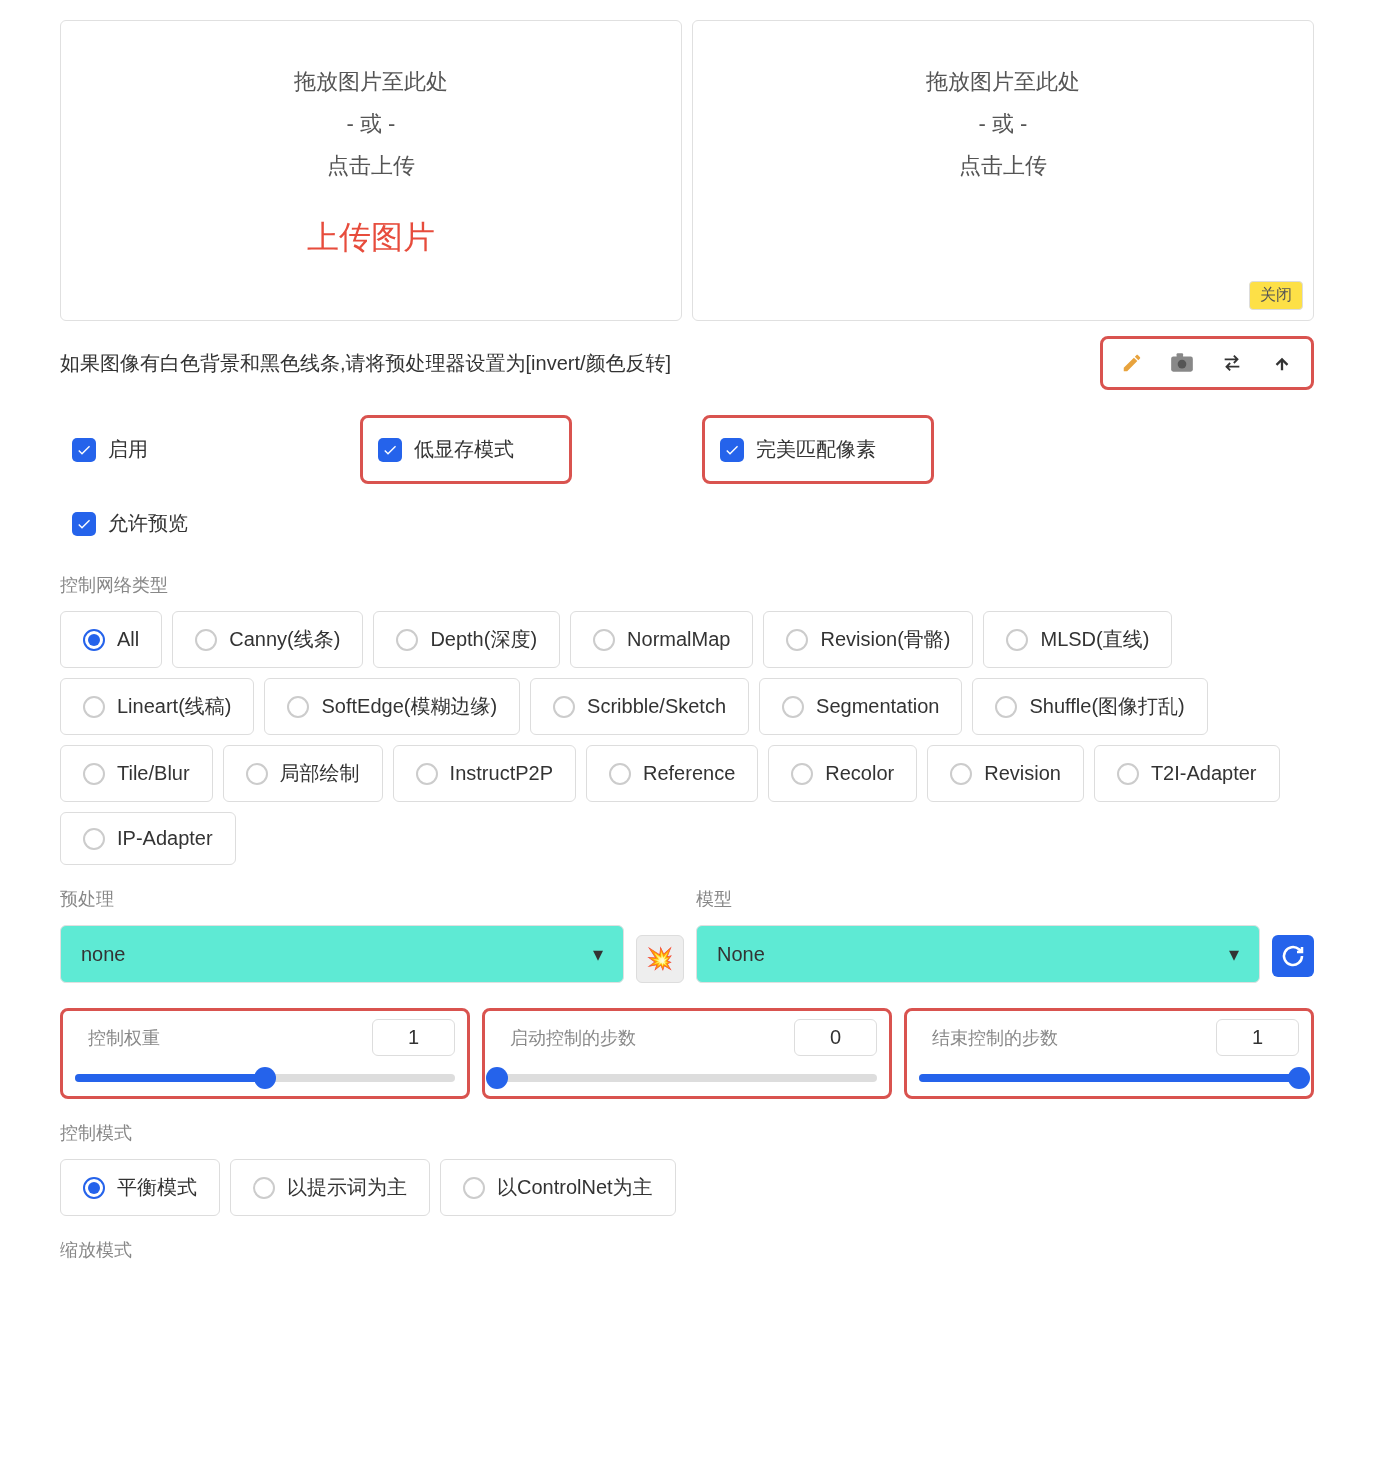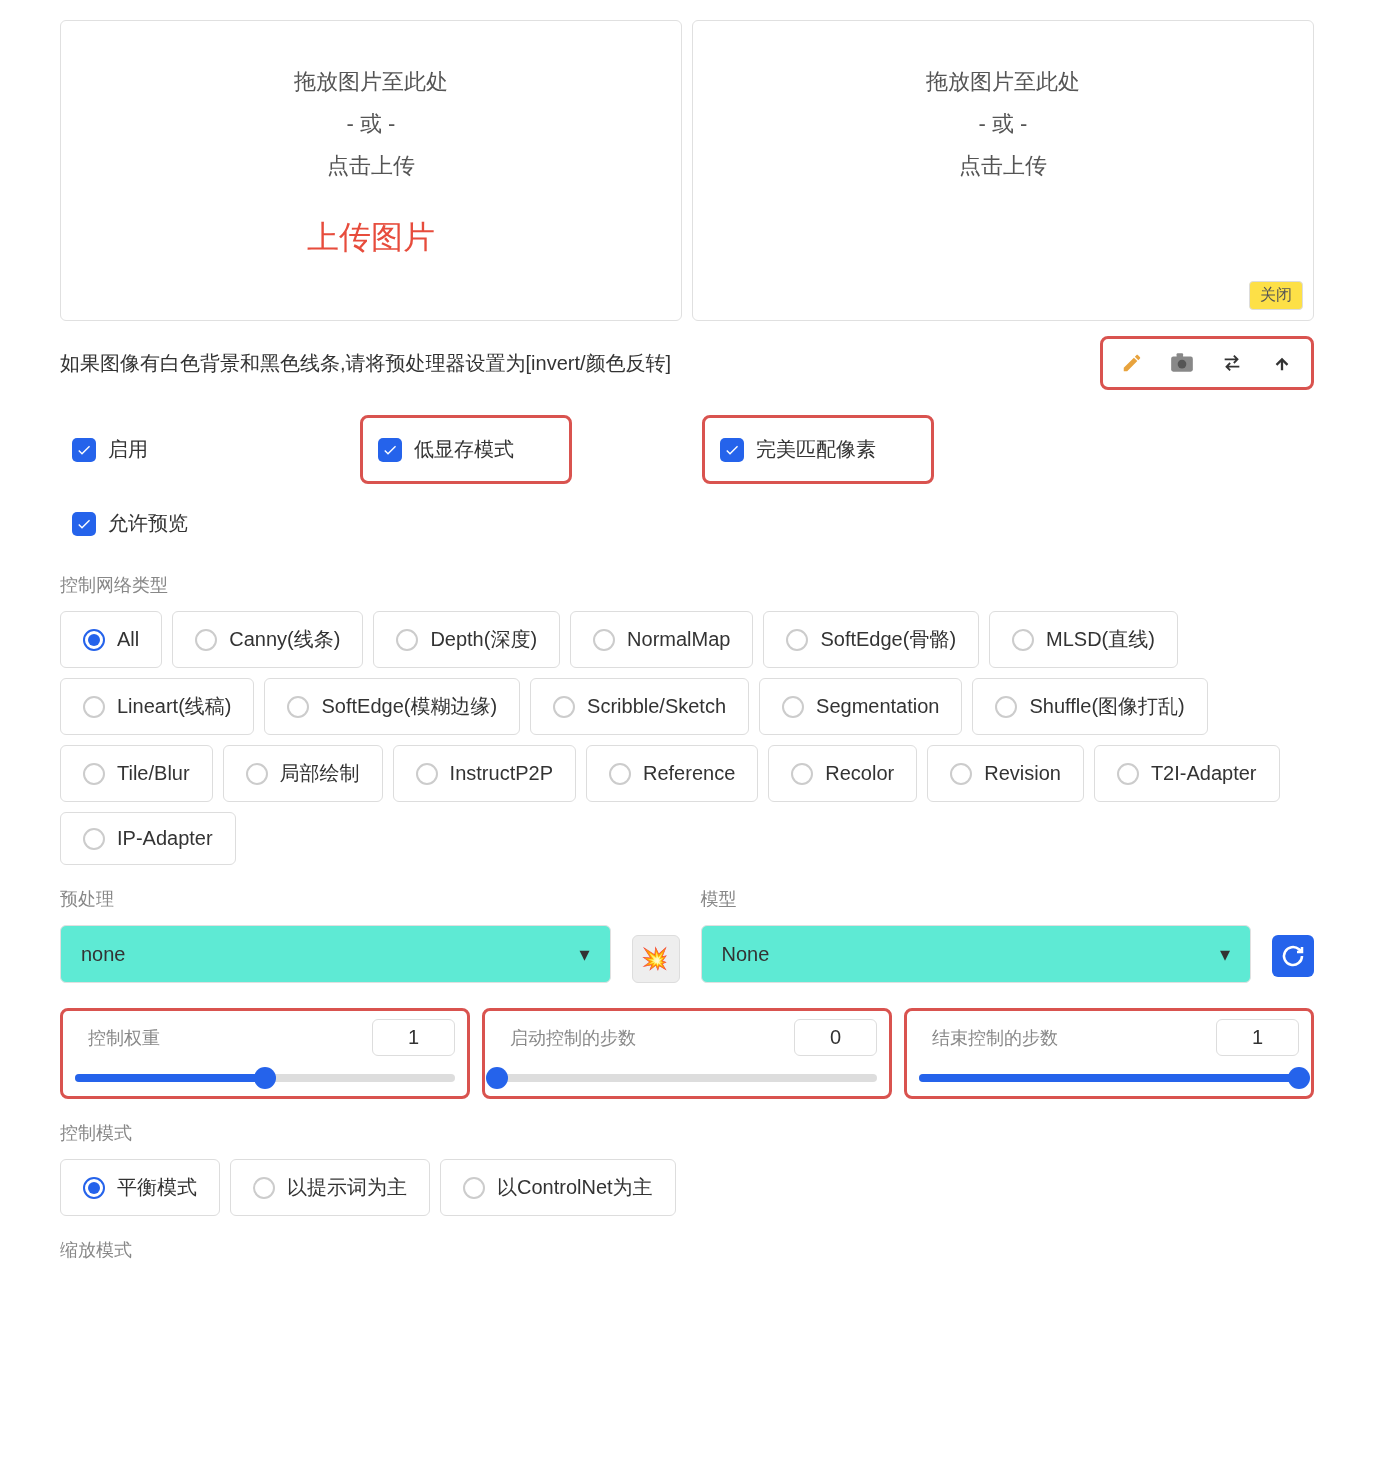--- a/index.html
+++ b/index.html
@@ -131,21 +131,21 @@
     }
     .radio.checked::after {
       content: "";
       width: 12px;
       height: 12px;
       background: #2563eb;
       border-radius: 50%;
     }
     .select-row {
       display: flex;
-      gap: 21px;
+      gap: 12px;
       align-items: flex-end;
       margin-bottom: 25px;
     }
     .select-col { flex: 1; }
     .select-box {
       background: #5eead4;
       border: 1px solid #e0e0e0;
       border-radius: 6px;
       padding: 16px 20px;
       display: flex;
@@ -328,21 +328,21 @@
     <div class="radio-group">
       <div class="radio"></div>
       <span>Depth(深度)</span>
     </div>
     <div class="radio-group">
       <div class="radio"></div>
       <span>NormalMap</span>
     </div>
     <div class="radio-group">
       <div class="radio"></div>
-      <span>SoftEdge(骨骼)</span>
+      <span>Revision(骨骼)</span>
     </div>
     <div class="radio-group">
       <div class="radio"></div>
       <span>MLSD(直线)</span>
     </div>
     <div class="radio-group">
       <div class="radio"></div>
       <span>Lineart(线稿)</span>
     </div>
     <div class="radio-group">

